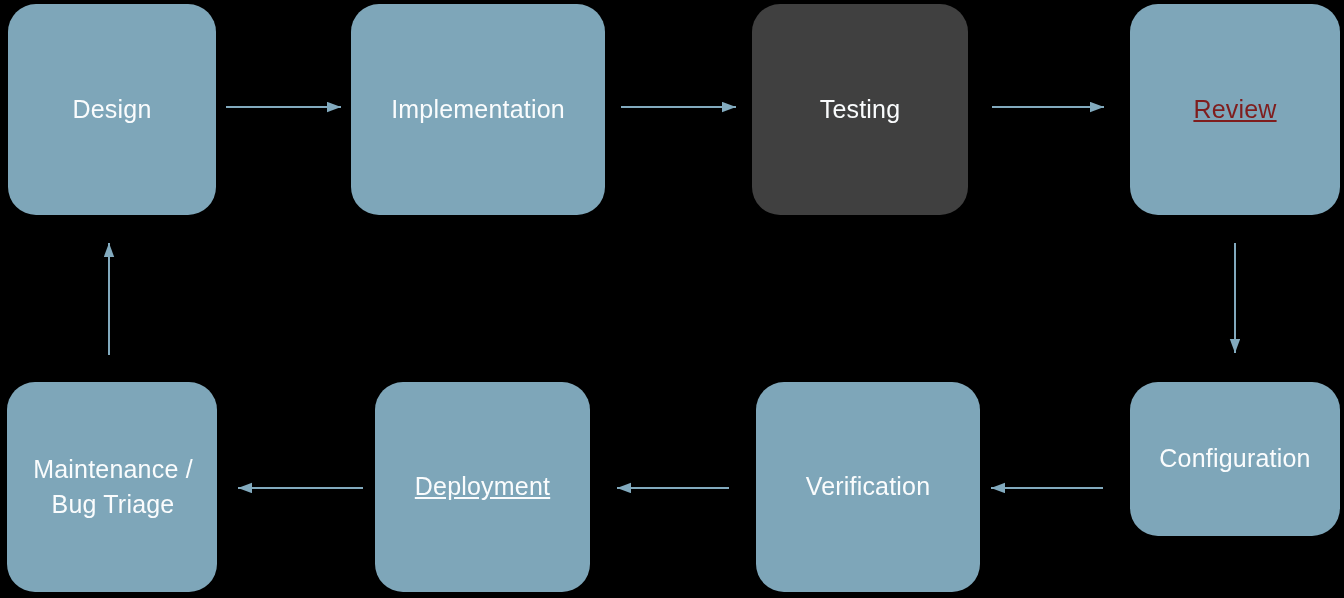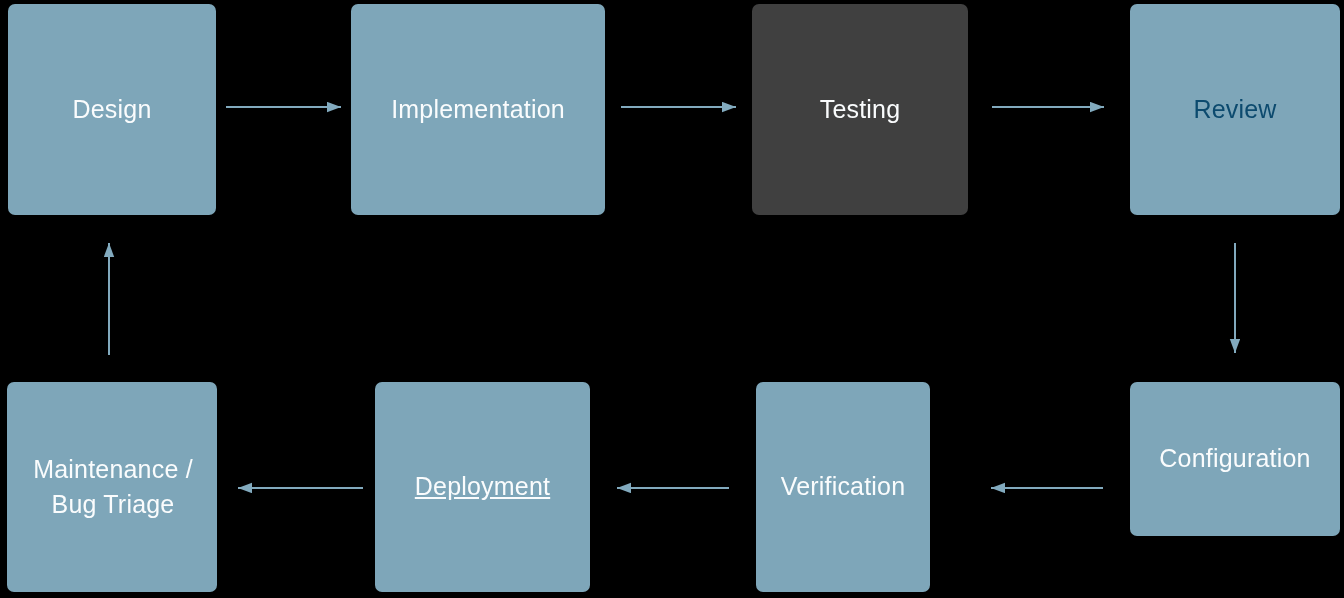--- a/index.html
+++ b/index.html
@@ -9,21 +9,21 @@
   }
   #canvas {
     position: relative;
     width: 1344px;
     height: 598px;
     overflow: hidden;
     font-family: "Liberation Sans", "DejaVu Sans", sans-serif;
   }
   .node {
     position: absolute;
-    border-radius: 7px;
+    border-radius: 28px;
     display: flex;
     align-items: center;
     justify-content: center;
     box-sizing: border-box;
   }
   .node-label {
     display: block;
     text-align: center;
     font-size: 25px;
     line-height: 1.42;
@@ -66,26 +66,26 @@
 <div class="node" style="left: 8px; top: 4px; width: 208px; height: 211px; background: rgb(126, 166, 185);">
       <span class="node-label" style="color: rgb(250, 252, 253);">Design</span>
     </div>
     <div class="node" style="left: 351px; top: 4px; width: 254px; height: 211px; background: rgb(126, 166, 185);">
       <span class="node-label" style="color: rgb(250, 252, 253);">Implementation</span>
     </div>
     <div class="node" style="left: 752px; top: 4px; width: 216px; height: 211px; background: #404040;">
       <span class="node-label" style="color: rgb(250, 252, 253);">Testing</span>
     </div>
     <div class="node" style="left: 1130px; top: 4px; width: 210px; height: 211px; background: rgb(126, 166, 185);">
-      <span class="node-label" style="color: #0c4a6e;">Review</span>
+      <span class="node-label" style="color: #7f1d1d; text-decoration: underline;">Review</span>
     </div>
     <div class="node" style="left: 1130px; top: 382px; width: 210px; height: 154px; background: rgb(126, 166, 185);">
       <span class="node-label" style="color: rgb(250, 252, 253);">Configuration</span>
     </div>
-    <div class="node" style="left: 756px; top: 382px; width: 174px; height: 210px; background: rgb(126, 166, 185);">
+    <div class="node" style="left: 756px; top: 382px; width: 224px; height: 210px; background: rgb(126, 166, 185);">
       <span class="node-label" style="color: rgb(250, 252, 253);">Verification</span>
     </div>
     <div class="node" style="left: 375px; top: 382px; width: 215px; height: 210px; background: rgb(126, 166, 185);">
       <span class="node-label" style="color: rgb(250, 252, 253); text-decoration: underline;">Deployment</span>
     </div>
     <div class="node" style="left: 7px; top: 382px; width: 210px; height: 210px; background: rgb(126, 166, 185);">
       <span class="node-label" style="color: rgb(250, 252, 253); padding-left: 20px;">Maintenance / Bug Triage</span>
     </div>
   </div>
 

